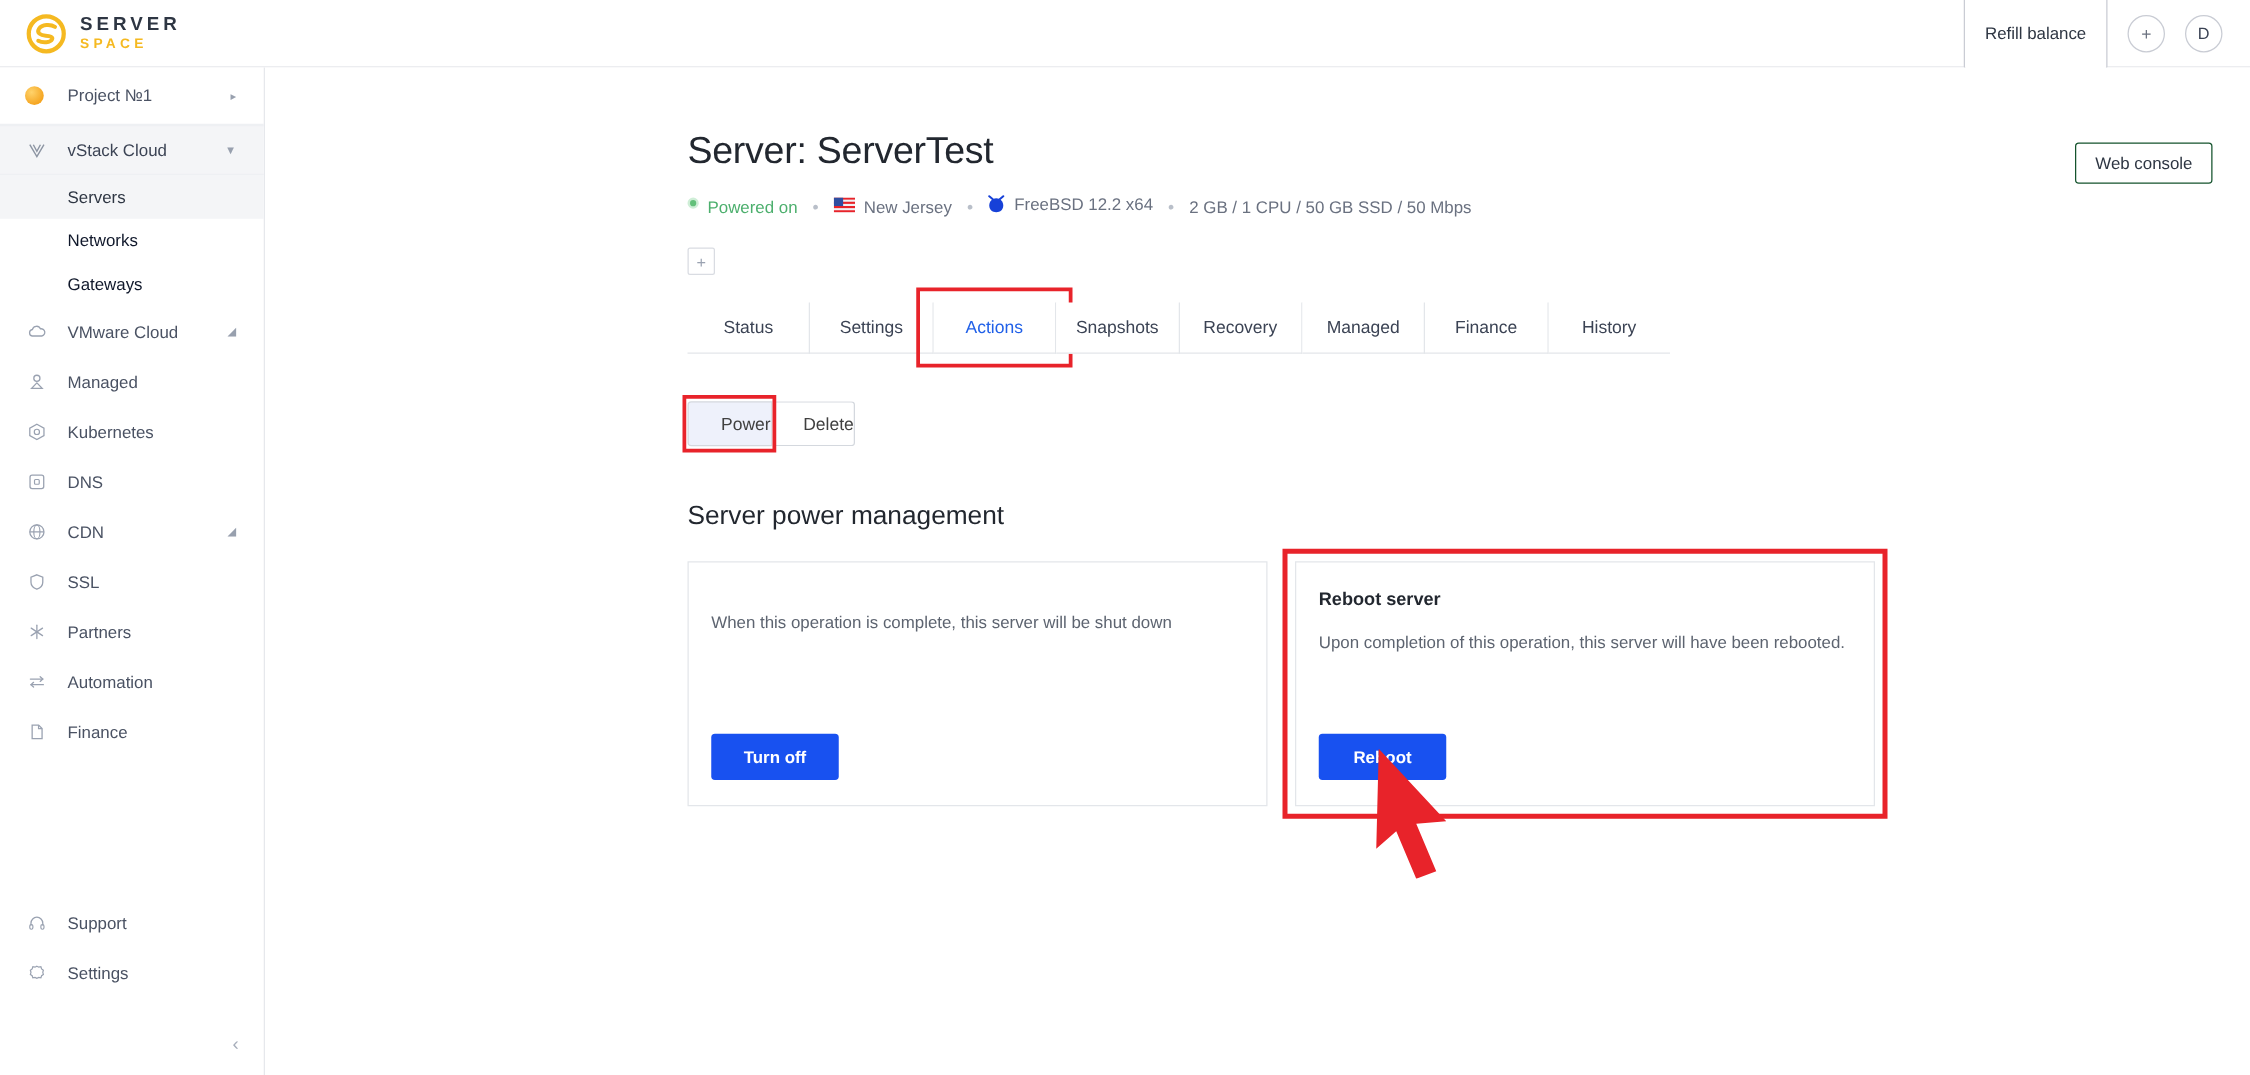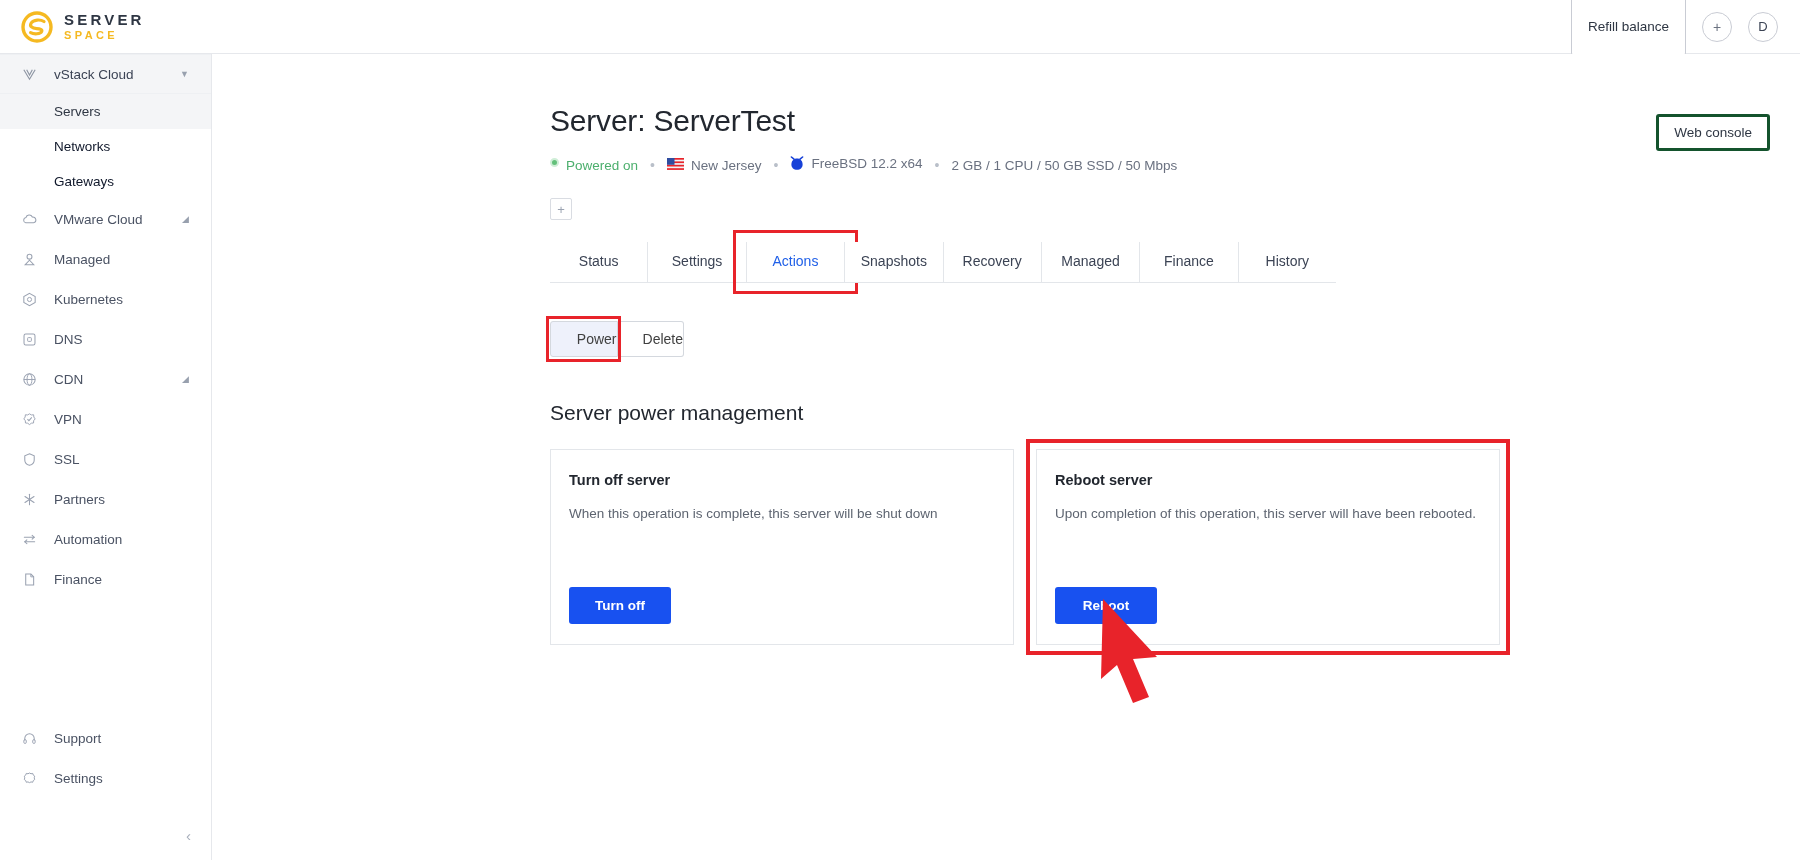--- a/index.html
+++ b/index.html
@@ -93,21 +93,21 @@
     width: 1588px; height: 806px; background: #fff;
   }
   .content { position: absolute; left: 338px; top: 50px; width: 1150px; }
 
   .page-title {
     font-size: 30px; font-weight: 400; color: #22272f;
     letter-spacing: -0.2px;
   }
   .webconsole-btn {
     position: absolute; right: 30px; top: 60px;
-    border: 3px solid #14532d; background: #fff; border-radius: 3px;
+    border: 1px solid #14532d; background: #fff; border-radius: 3px;
     font-size: 13.5px; color: #2e3643; padding: 8px 15px;
     font-family: "Liberation Sans", sans-serif; cursor: pointer;
   }
 
   .meta-row {
     display: flex; align-items: center; margin-top: 18px;
     font-size: 13.5px; color: #6a7180;
   }
   .meta-item { display: flex; align-items: flex-start; gap: 7px; }
   .meta-sep { color: #b9bfc9; margin: 0 12px; font-size: 14px; }
@@ -211,20 +211,25 @@
     </div>
     <div class="header-right">
       <button class="refill-btn">Refill balance</button>
       <div class="circ-btn">+</div>
       <div class="circ-btn avatar-btn">D</div>
     </div>
   </div>
 
   <div class="sidebar">
 
+    <div class="side-row proj-row">
+      <span class="proj-dot"></span>
+      <span class="side-lbl">Project №1</span>
+      <span class="side-caret">▸</span>
+    </div>
 
     <div class="side-row group-row">
       <span class="side-ico">
         <svg viewBox="0 0 18 18">
             <path d="M3 4 L9 14 L15 4" fill="none" stroke="#8d95a3" stroke-width="1.2"></path>
             <path d="M6 4 L9 9.5 L12 4" fill="none" stroke="#8d95a3" stroke-width="1.2"></path>
           </svg>
       </span>
       <span class="side-lbl">vStack Cloud</span>
       <span class="side-caret">▼</span>
@@ -285,29 +290,20 @@
         <svg viewBox="0 0 18 18">
             <circle cx="9" cy="9" r="6" fill="none" stroke="#9aa2b1" stroke-width="1.1"></circle>
             <ellipse cx="9" cy="9" rx="2.6" ry="6" fill="none" stroke="#9aa2b1" stroke-width="1"></ellipse>
             <path d="M3 9 H15" stroke="#9aa2b1" stroke-width="1"></path>
           </svg>
       </span>
       <span class="side-lbl">CDN</span>
       <span class="side-caret">◢</span>
     </div>
 
-    <div class="side-row">
-      <span class="side-ico">
-        <svg viewBox="0 0 18 18">
-            <path d="M9 3 L11 4.2 L13.4 4 L13.6 6.4 L15 8.4 L13.4 10.3 L13.3 12.7 L11 12.9 L9 14.4 L7 12.9 L4.7 12.7 L4.6 10.3 L3 8.4 L4.4 6.4 L4.6 4 L7 4.2 Z" fill="none" stroke="#9aa2b1" stroke-width="1"></path>
-            <path d="M6.8 8.6 L8.4 10.2 L11.4 6.8" fill="none" stroke="#9aa2b1" stroke-width="1.1"></path>
-          </svg>
-      </span>
-      <span class="side-lbl">VPN</span>
-    </div>
 
     <div class="side-row">
       <span class="side-ico">
         <svg viewBox="0 0 18 18">
             <path d="M9 3 L14 5.1 V9.4 C14 12.4 11.8 14.3 9 15.2 C6.2 14.3 4 12.4 4 9.4 V5.1 Z" fill="none" stroke="#9aa2b1" stroke-width="1.1"></path>
           </svg>
       </span>
       <span class="side-lbl">SSL</span>
     </div>
 
@@ -435,21 +431,20 @@
         <div class="seg first active">Power</div>
         <div class="seg last">Delete</div>
         <span class="seg-hl"></span>
       </div>
 
       <div class="section-title">Server power management</div>
 
       <div class="cards">
 
         <div class="card">
-          <div class="card-title">Turn off server</div>
           <div class="card-desc">When this operation is complete, this server will be shut down</div>
           <button class="card-btn">Turn off</button>
         </div>
 
         <div class="card">
           <div class="card-title">Reboot server</div>
           <div class="card-desc">Upon completion of this operation, this server will have been rebooted.</div>
           <button class="card-btn">Reboot</button>
           <span class="card-hl"></span>
           <span class="cursor-arrow">

